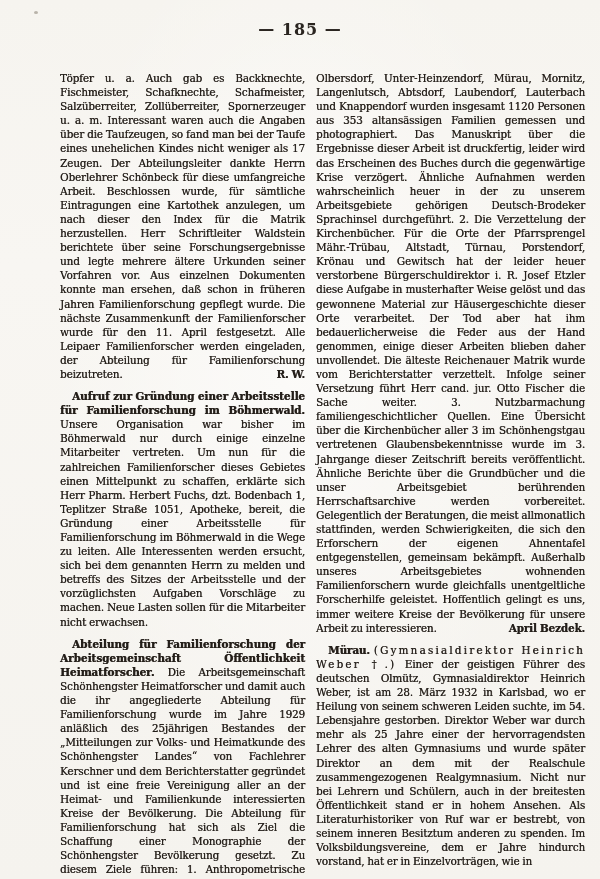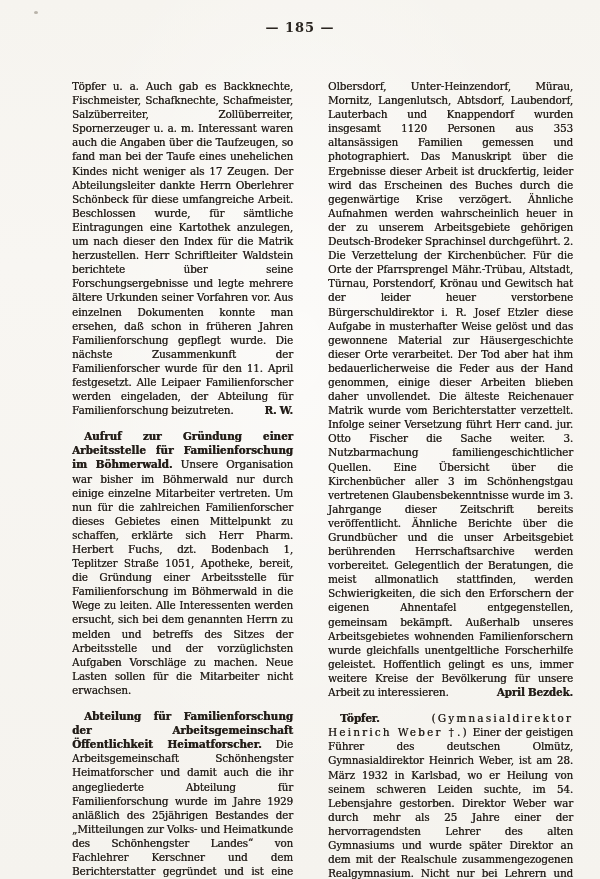--- a/index.html
+++ b/index.html
@@ -24,42 +24,42 @@
     top: 11px;
     width: 4px;
     height: 3px;
     background: #b9b3aa;
     border-radius: 50%;
     filter: blur(0.5px);
   }
   .page-number {
     text-align: center;
     padding-top: 20px;
-    font-size: 13px;
+    font-size: 16px;
     font-weight: bold;
     letter-spacing: 1px;
     color: #2a2520;
   }
   .columns {
     display: flex;
     gap: 11px;
     margin: 32px 15px 0 60px;
   }
   .col {
     text-align: justify;
     font-size: 10.4px;
     line-height: 14.1px;
     letter-spacing: -0.12px;
     word-spacing: -0.4px;
     text-shadow: 0.35px 0 0 rgba(35,28,22,0.8);
     hyphens: auto;
   }
   .col-left { flex: 0 0 245px; }
   .col-right { flex: 1 1 auto; }
-  p { margin: 12px; text-indent: 12px; }
+  p { margin: 0; text-indent: 12px; }
   p.cont { text-indent: 0; }
   p.sect { margin-top: 8px; clear: both; }
   .runin {
     font-weight: bold;
     letter-spacing: 0;
     text-shadow: 0.5px 0 0 rgba(35,28,22,0.9);
   }
   .place {
     font-weight: bold;
     text-shadow: 0.5px 0 0 rgba(35,28,22,0.9);
@@ -96,19 +96,19 @@
       <span>Die Arbeitsgemeinschaft Schönhengster Heimatforscher und damit auch die ihr angegliederte Abteilung für Familienforschung wurde im Jahre 1929 anläßlich des 25jährigen Bestandes der „Mitteilungen zur Volks- und Heimatkunde des Schönhengster Landes“ von Fachlehrer Kerschner und dem Berichterstatter gegründet und ist eine freie Vereinigung aller an der Heimat- und Familienkunde interessierten Kreise der Bevölkerung. Die Abteilung für Familienforschung hat sich als Ziel die Schaffung einer Monographie der Schönhengster Bevölkerung gesetzt. Zu diesem Ziele führen: 1. Anthropometrische Aufnahmen, welche Herr Univ.-Prof. Dr. Walter Scheidt im Jahre 1929 bereits in 10 Dörfern des Schönhengstgaues durchgeführt hat. In den Orten Reichenau,</span>
     </p>
   </div>
 
   <div class="col col-right">
     <p class="cont">
       <span>Olbersdorf, Unter-Heinzendorf, Mürau, Mornitz, Langenlutsch, Abtsdorf, Laubendorf, Lauterbach und Knappendorf wurden insgesamt 1120 Personen aus 353 altansässigen Familien gemessen und photographiert. Das Manuskript über die Ergebnisse dieser Arbeit ist druckfertig, leider wird das Erscheinen des Buches durch die gegenwärtige Krise verzögert. Ähnliche Aufnahmen werden wahrscheinlich heuer in der zu unserem Arbeitsgebiete gehörigen Deutsch-Brodeker Sprachinsel durchgeführt. 2. Die Verzettelung der Kirchenbücher. Für die Orte der Pfarrsprengel Mähr.-Trübau, Altstadt, Türnau, Porstendorf, Krönau und Gewitsch hat der leider heuer verstorbene Bürgerschuldirektor i. R. Josef Etzler diese Aufgabe in musterhafter Weise gelöst und das gewonnene Material zur Häusergeschichte dieser Orte verarbeitet. Der Tod aber hat ihm bedauerlicherweise die Feder aus der Hand genommen, einige dieser Arbeiten blieben daher unvollendet. Die älteste Reichenauer Matrik wurde vom Berichterstatter verzettelt. Infolge seiner Versetzung führt Herr cand. jur. Otto Fischer die Sache weiter. 3. Nutzbarmachung familiengeschichtlicher Quellen. Eine Übersicht über die Kirchenbücher aller 3 im Schönhengstgau vertretenen Glaubensbekenntnisse wurde im 3. Jahrgange dieser Zeitschrift bereits veröffentlicht. Ähnliche Berichte über die Grundbücher und die unser Arbeitsgebiet berührenden Herrschaftsarchive werden vorbereitet. Gelegentlich der Beratungen, die meist allmonatlich stattfinden, werden Schwierigkeiten, die sich den Erforschern der eigenen Ahnentafel entgegenstellen, gemeinsam bekämpft. Außerhalb unseres Arbeitsgebietes wohnenden Familienforschern wurde gleichfalls unentgeltliche Forscherhilfe geleistet. Hoffentlich gelingt es uns, immer weitere Kreise der Bevölkerung für unsere Arbeit zu interessieren.</span>
       <span class="sig">April Bezdek.</span>
     </p>
     <p class="sect">
-      <b class="place">Töpfer.</b>
+      <b class="place">Mürau.</b>
       <span class="gesperrt">(Gymnasialdirektor Heinrich Weber †.)</span>
       <span>Einer der geistigen Führer des deutschen Olmütz, Gymnasialdirektor Heinrich Weber, ist am 28. März 1932 in Karlsbad, wo er Heilung von seinem schweren Leiden suchte, im 54. Lebensjahre gestorben. Direktor Weber war durch mehr als 25 Jahre einer der hervorragendsten Lehrer des alten Gymnasiums und wurde später Direktor an dem mit der Realschule zusammengezogenen Realgymnasium. Nicht nur bei Lehrern und Schülern, auch in der breitesten Öffentlichkeit stand er in hohem Ansehen. Als Literaturhistoriker von Ruf war er bestrebt, von seinem inneren Besitztum anderen zu spenden. Im Volksbildungsvereine, dem er Jahre hindurch vorstand, hat er in Einzelvorträgen, wie in</span>
     </p>
   </div>
 
 </div>
 
 </body></html>

